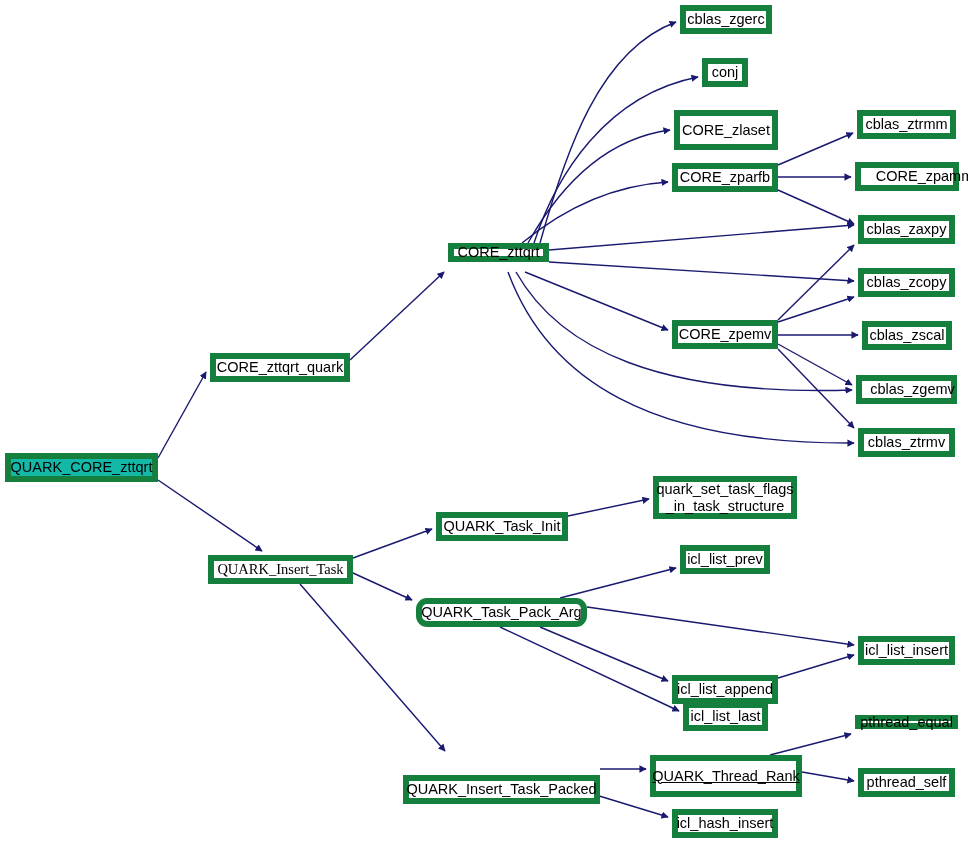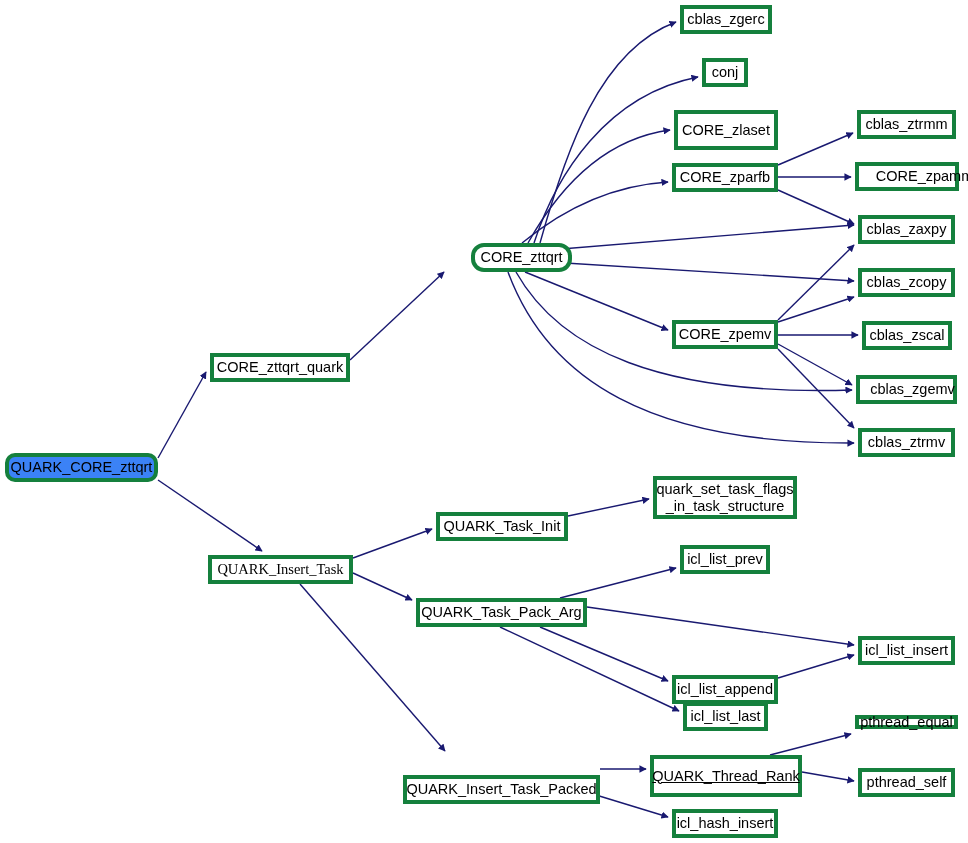--- a/index.html
+++ b/index.html
@@ -19,36 +19,35 @@
     position: absolute;
     left: 0;
     top: 0;
     width: 968px;
     height: 843px;
     pointer-events: none;
   }
   .node {
     position: absolute;
     box-sizing: border-box;
-    border: 4px solid #15803d;
+    border: 6px solid #15803d;
     background: #ffffff;
     color: #000000;
     display: flex;
     align-items: center;
     justify-content: center;
     text-align: center;
     font-size: 14.5px;
     line-height: 17px;
     letter-spacing: 0px;
     white-space: pre-line;
     z-index: 5;
   }
   .node.root {
-    background: #3b82f6;
-    border-radius: 10px;
+    background: #14b8a6;
   }
 </style>
 </head>
 <body>
 
 <div id="canvas">
   <svg id="edges" viewBox="0 0 968 843" xmlns="http://www.w3.org/2000/svg">
     <defs>
       <marker id="arrow" viewBox="0 0 10 10" refX="9" refY="5" markerWidth="5.2" markerHeight="5.2" orient="auto-start-reverse">
         <path d="M 0 0 L 10 5 L 0 10 z" fill="#191970"></path>
@@ -86,38 +85,38 @@
         <path d="M 300 584 L 445 751" fill="none" stroke="#191970" stroke-width="1.4" marker-end="url(#arrow)"></path>
         <path d="M 600 769 L 646 769" fill="none" stroke="#191970" stroke-width="1.4" marker-end="url(#arrow)"></path>
         <path d="M 560 784 L 668 817" fill="none" stroke="#191970" stroke-width="1.4" marker-end="url(#arrow)"></path>
         <path d="M 770 755 L 851 734" fill="none" stroke="#191970" stroke-width="1.4" marker-end="url(#arrow)"></path>
         <path d="M 802 772 L 854 781" fill="none" stroke="#191970" stroke-width="1.4" marker-end="url(#arrow)"></path>
       </g>
   </svg>
   <div id="node-group">
       <div class="node root" style="left: 5px; top: 453px; width: 153px; height: 29px;">QUARK_CORE_zttqrt</div>
       <div class="node" style="left: 210px; top: 353px; width: 140px; height: 29px;">CORE_zttqrt_quark</div>
-      <div class="node" style="left: 471px; top: 243px; width: 101px; height: 29px; border-radius: 13px;">CORE_zttqrt</div>
+      <div class="node" style="left: 448px; top: 243px; width: 101px; height: 19px;">CORE_zttqrt</div>
       <div class="node" style="left: 680px; top: 5px; width: 92px; height: 29px;">cblas_zgerc</div>
       <div class="node" style="left: 702px; top: 58px; width: 46px; height: 29px;">conj</div>
       <div class="node" style="left: 674px; top: 110px; width: 104px; height: 40px;">CORE_zlaset</div>
       <div class="node" style="left: 672px; top: 163px; width: 106px; height: 29px;">CORE_zparfb</div>
       <div class="node" style="left: 672px; top: 320px; width: 106px; height: 29px;">CORE_zpemv</div>
       <div class="node" style="left: 857px; top: 110px; width: 99px; height: 29px;">cblas_ztrmm</div>
       <div class="node" style="left: 855px; top: 162px; width: 104px; height: 29px; padding-left: 35px;">CORE_zpamm</div>
       <div class="node" style="left: 858px; top: 215px; width: 97px; height: 29px;">cblas_zaxpy</div>
       <div class="node" style="left: 858px; top: 268px; width: 97px; height: 29px;">cblas_zcopy</div>
       <div class="node" style="left: 862px; top: 321px; width: 90px; height: 29px;">cblas_zscal</div>
       <div class="node" style="left: 856px; top: 375px; width: 101px; height: 29px; padding-left: 12px;">cblas_zgemv</div>
       <div class="node" style="left: 858px; top: 428px; width: 97px; height: 29px;">cblas_ztrmv</div>
       <div class="node" style="left: 208px; top: 555px; width: 145px; height: 29px; font-family: Liberation Serif, serif;">QUARK_Insert_Task</div>
       <div class="node" style="left: 436px; top: 512px; width: 132px; height: 29px;">QUARK_Task_Init</div>
       <div class="node" style="left: 653px; top: 476px; width: 144px; height: 43px;">quark_set_task_flags
 _in_task_structure</div>
-      <div class="node" style="left: 416px; top: 598px; width: 171px; height: 29px;">QUARK_Task_Pack_Arg</div>
+      <div class="node" style="left: 416px; top: 598px; width: 171px; height: 29px; border-radius: 11px;">QUARK_Task_Pack_Arg</div>
       <div class="node" style="left: 680px; top: 545px; width: 90px; height: 29px;">icl_list_prev</div>
       <div class="node" style="left: 858px; top: 636px; width: 97px; height: 29px;">icl_list_insert</div>
       <div class="node" style="left: 672px; top: 675px; width: 106px; height: 29px;">icl_list_append</div>
       <div class="node" style="left: 683px; top: 702px; width: 85px; height: 29px;">icl_list_last</div>
       <div class="node" style="left: 403px; top: 755px; width: 197px; height: 29px; margin-top: 20px;">QUARK_Insert_Task_Packed</div>
       <div class="node" style="left: 650px; top: 755px; width: 152px; height: 42px; text-decoration: underline;">QUARK_Thread_Rank</div>
       <div class="node" style="left: 855px; top: 715px; width: 103px; height: 14px;">pthread_equal</div>
       <div class="node" style="left: 858px; top: 768px; width: 97px; height: 29px;">pthread_self</div>
       <div class="node" style="left: 672px; top: 809px; width: 106px; height: 29px;">icl_hash_insert</div>
     </div>

